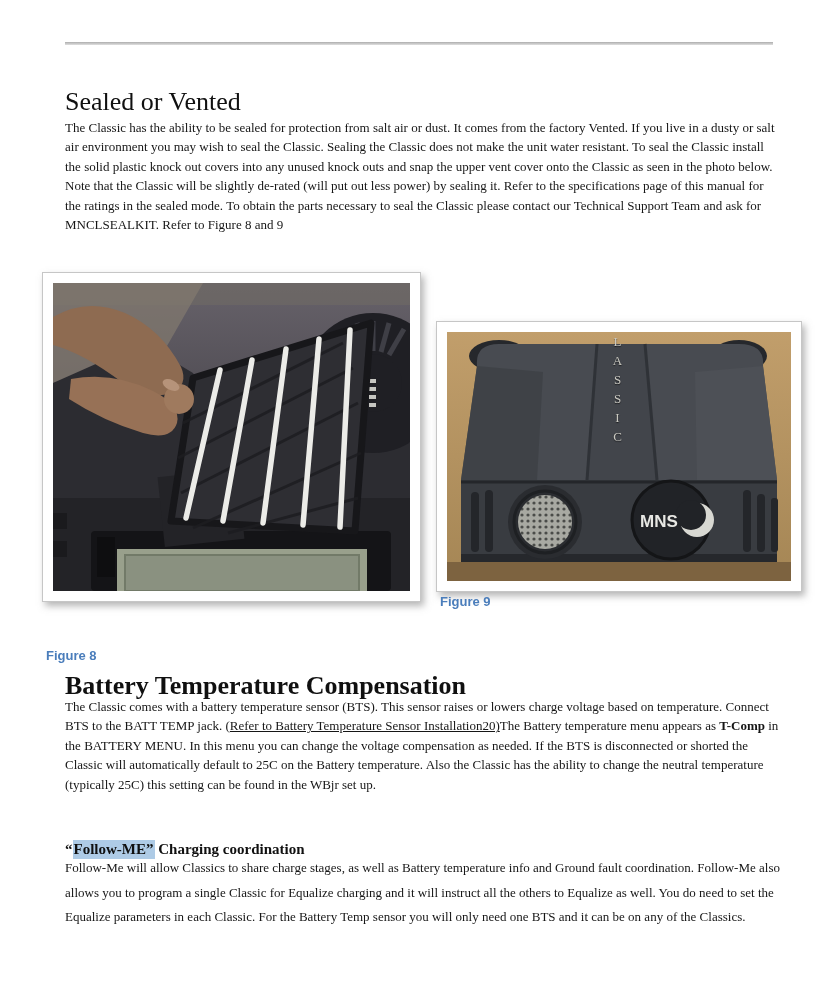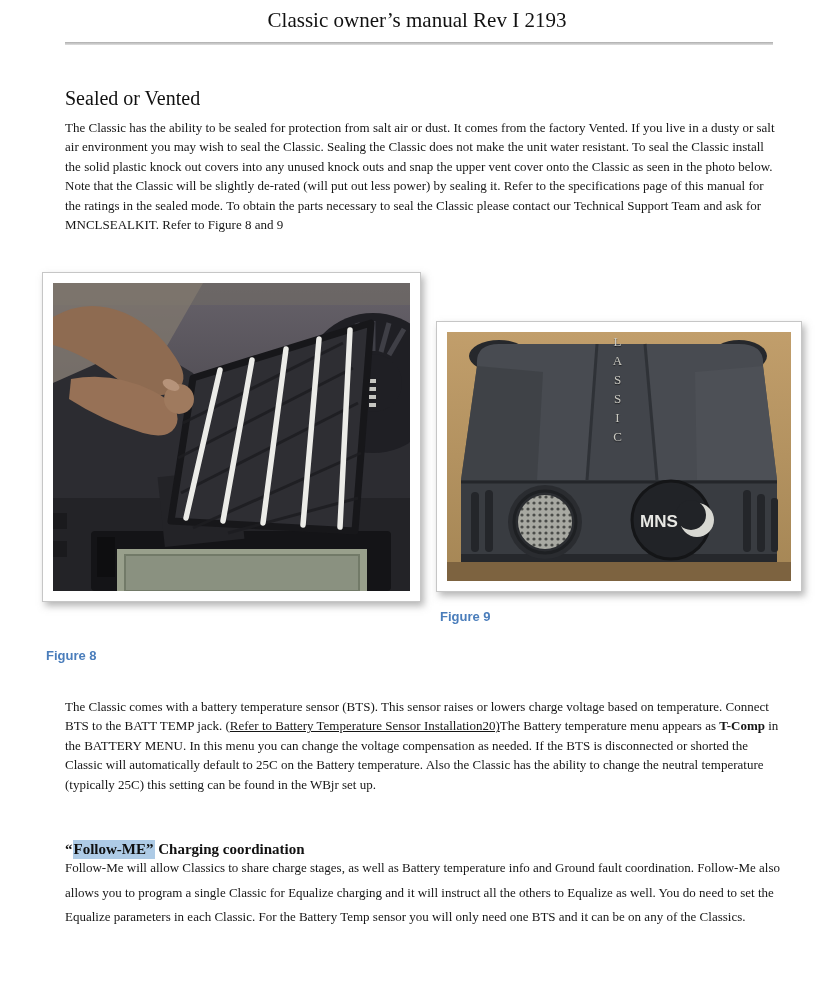--- a/index.html
+++ b/index.html
@@ -10,21 +10,21 @@
     font-family:"Liberation Serif", serif; color:#151515;
   }
   .doc-title {
     position:absolute; top:8px; left:0; width:100%;
     text-align:center; font-size:21px; font-weight:normal; color:#111;
   }
   .title-rule {
     position:absolute; top:42px; left:65px; width:708px; height:3px;
     background:linear-gradient(#adadad,#e0e0e0); border:0;
   }
-  .h-section { position:absolute; left:65px; font-size:20px; color:#101010; }
+  .h-section { position:absolute; left:65px; font-size:26px; color:#101010; }
   .h-plain  { font-weight:normal; }
   .h-bold   { font-weight:bold; }
   .para {
     position:absolute; left:65px; font-size:13px; line-height:19.4px;
     color:#161616; text-align:left;
   }
   #sealed-heading  { top:87px; }
   #sealed-para     { top:118px; width:712px; }
   #battery-heading { top:671px; }
   #battery-para    { top:697px; width:714px; }
@@ -43,36 +43,35 @@
   }
   #fig8-frame { left:42px;  top:272px; width:379px; height:330px; }
   #fig9-frame { left:436px; top:321px; width:366px; height:271px; }
   .photo-frame svg { display:block; width:100%; height:100%; }
 
   .fig-caption {
     position:absolute; font-family:"Liberation Sans", sans-serif;
     font-weight:bold; font-size:13px; color:var(--caption-blue, #4a7dbb);
   }
   #fig8-caption { left:46px;  top:604px;margin-top:44px; }
-  #fig9-caption { left:440px; top:594px;margin-top:15px; }
+  #fig9-caption { left:440px; top:594px; }
 
   .v-label {
     position:absolute; left:172px; top:12px;
     writing-mode:vertical-rl; text-orientation:upright;
     font-family:"Liberation Serif", serif;
     font-size:13px; letter-spacing:4px; color:#c9c8c0;
     text-shadow:0 1px 1px rgba(0,0,0,0.6);
   }
 </style>
 </head>
 <body>
 
 <div class="page">
 
-  <div class="doc-title">Classic owner’s manual Rev I 2193</div>
   <div class="title-rule"></div>
 
   <h2 class="h-section h-plain" id="sealed-heading">Sealed or Vented</h2>
   <p class="para" id="sealed-para"><span>The Classic has the ability to be sealed for protection from salt air or dust. It comes from the factory Vented. If you live in a dusty or salt air environment you may wish to seal the Classic. Sealing the Classic does not make the unit water resistant. To seal the Classic  install the solid plastic knock out covers into any unused knock outs and snap the upper vent cover onto the Classic as seen in the photo below. Note that the Classic will be slightly de-rated (will put out less power) by sealing it. Refer to the specifications page of this manual for the ratings in the sealed mode. To obtain the parts necessary to seal the Classic please contact our Technical Support Team and ask for MNCLSEALKIT.   Refer to Figure 8 and 9</span></p>
 
   <figure class="photo-frame" id="fig8-frame">
     <svg viewBox="0 0 357 308" preserveAspectRatio="none" xmlns="http://www.w3.org/2000/svg">
       <defs>
         <linearGradient id="g8bg" x1="0" y1="0" x2="0" y2="1">
           <stop offset="0" stop-color="#67626a"></stop>
@@ -189,18 +188,19 @@
           <circle cx="250" cy="188" r="17" fill="#d8d8d2"></circle>
           <circle cx="244" cy="183" r="15" fill="#212327"></circle>
           <text x="212" y="195" text-anchor="middle" font-family="Liberation Sans, sans-serif" font-size="17" font-weight="bold" fill="#e8e8e4">MNS</text>
         </g>
       </g>
     </svg>
     <div class="v-label">LASSIC</div>
   </figure>
   <div class="fig-caption" id="fig9-caption">Figure 9</div>
 
+  <h2 class="h-section h-bold" id="battery-heading">Battery Temperature Compensation</h2>
   <p class="para" id="battery-para"><span>The Classic comes with a battery temperature sensor (BTS). This sensor raises or lowers charge voltage based on temperature.  Connect BTS to the BATT TEMP jack. (</span><span class="underline-ref">Refer to Battery Temperature Sensor Installation20)</span><span>The Battery temperature menu appears as </span><b>T-Comp</b><span> in the BATTERY MENU. In this menu you can change the voltage compensation as needed. If the BTS is disconnected or shorted the Classic will automatically default to 25C on the Battery temperature. Also the Classic has the ability to change the neutral temperature (typically 25C) this setting can be found in the WBjr set up.</span></p>
 
   <h2 class="h-section h-bold" id="followme-heading"><span>“</span><span class="hl">Follow-ME”</span><span> Charging coordination</span></h2>
   <p class="para" id="followme-para"><span>Follow-Me will allow Classics to share charge stages, as well as Battery temperature info and Ground fault coordination. Follow-Me also allows you to program a single Classic for Equalize charging and it will instruct all the others to Equalize as well. You do need to set the Equalize parameters in each Classic. For the Battery Temp sensor you will only need one BTS and it can be on any of the Classics.</span></p>
 
 </div>
 
 </body></html>

